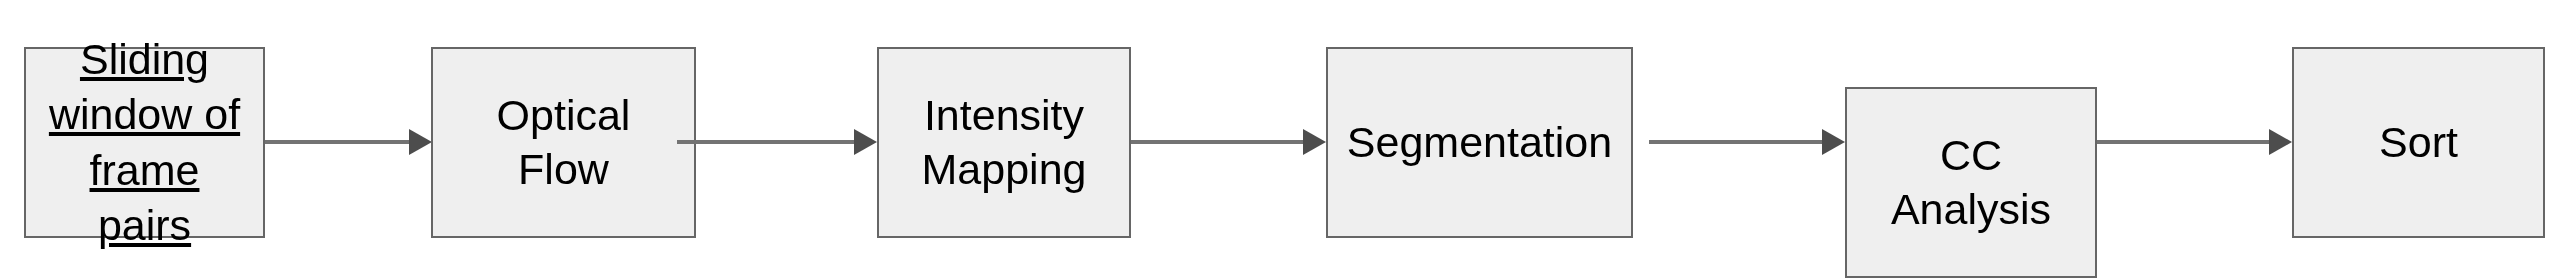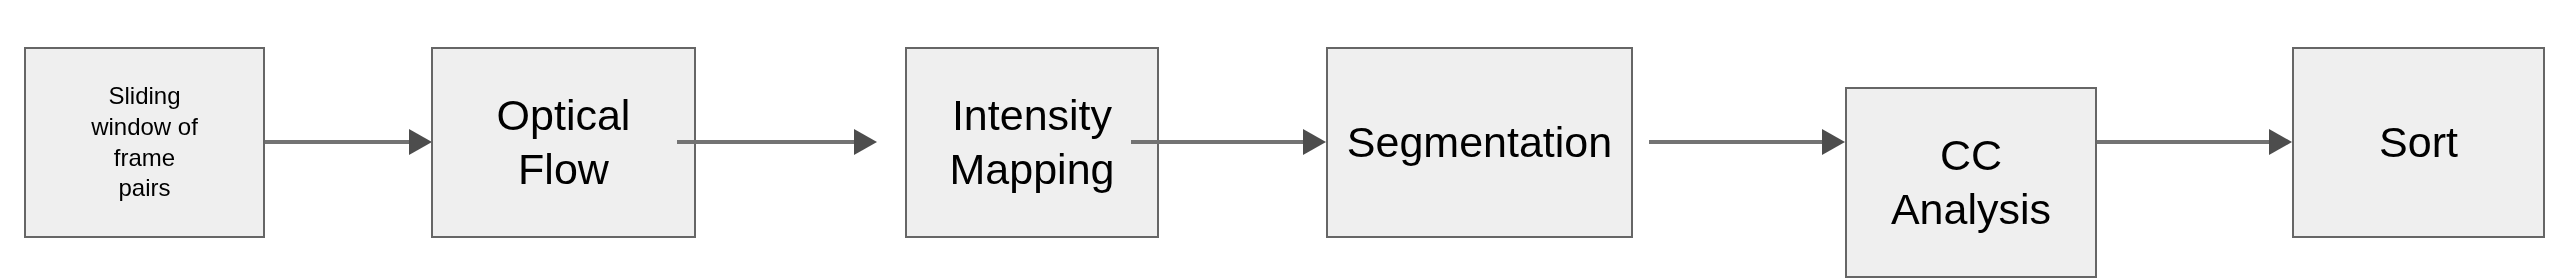--- a/index.html
+++ b/index.html
@@ -28,23 +28,23 @@
     display:flex;align-items:center;justify-content:center;
     text-align:center;
   }
   .node-label{
     color:var(--text);
     white-space:pre-line;
     font-size:43px;
     line-height:1.25;
   }
   .node-1{left:24px;width:241px;}
-  .node-1 .node-label{font-size:24px;line-height:1.28;}
+  .node-1 .node-label{font-size:43px;line-height:1.28;text-decoration:underline;}
   .node-2{left:431px;width:265px;}
-  .node-3{left:877px;width:254px;margin-left:28px;}
+  .node-3{left:877px;width:254px;}
   .node-4{left:1326px;width:307px;}
   .node-5{left:1845px;width:252px;margin-top:40px;}
   .node-6{left:2292px;width:253px;}
   .arrow{
     position:absolute;
     top:142px;height:0;
   }
   .arrow .shaft{
     position:absolute;
     left:0;right:21px;

